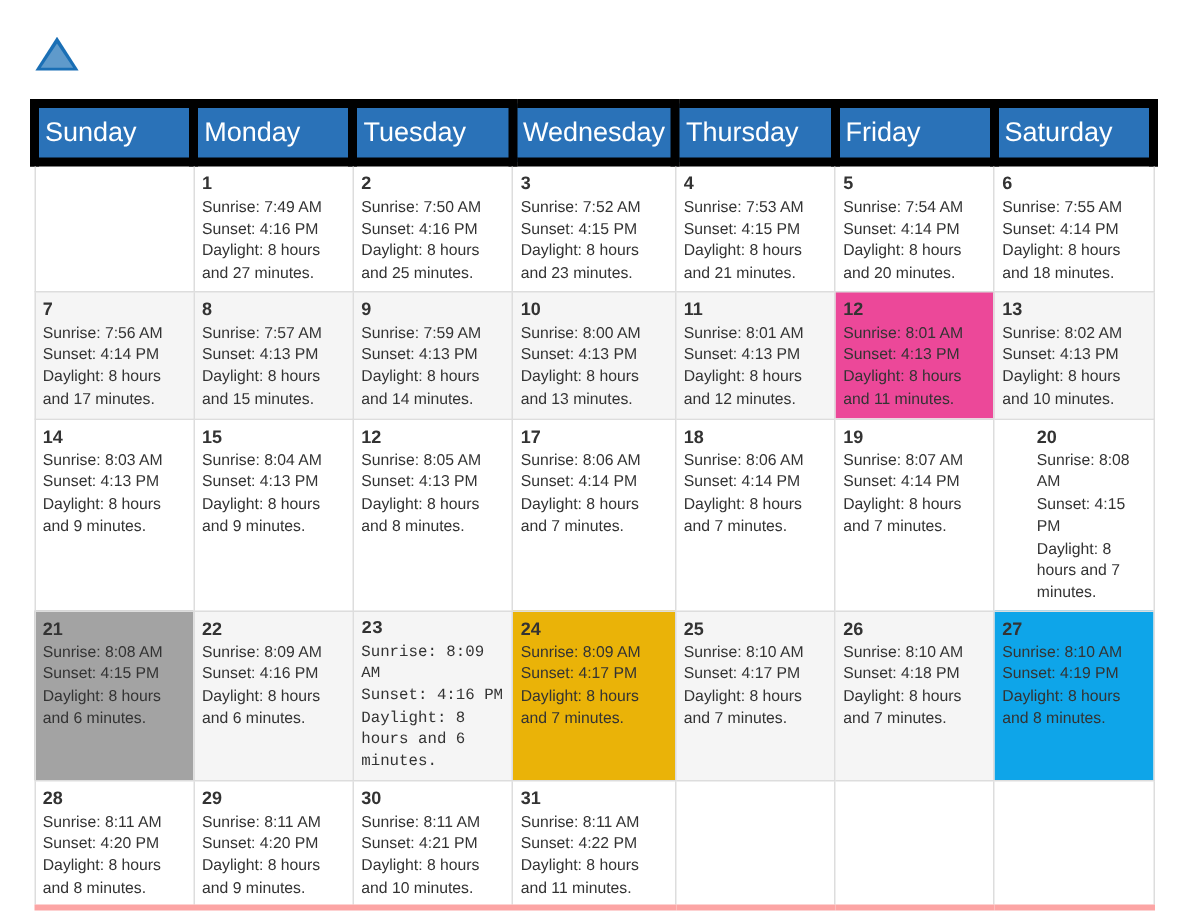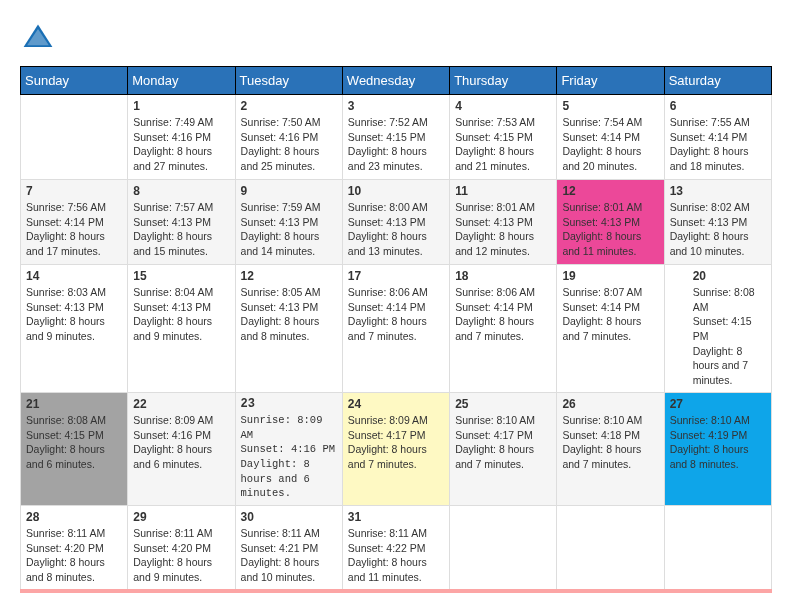--- a/index.html
+++ b/index.html
@@ -55,23 +55,23 @@
     .calendar {
       width: 100%;
       border-collapse: collapse;
       font-size: 11px;
     }
     .calendar th {
       background: #2a72b8;
       color: #fff;
       padding: 6px 4px;
       text-align: left;
-      font-size: 13px;
+      font-size: 18px;
       font-weight: normal;
-      border: 1px solid #000000;
+      border: 6px solid #000000;
       margin-top: 16px;
     }
     .calendar td {
       vertical-align: top;
       padding: 4px 5px;
       border: 1px solid #ddd;
       width: calc(100% / 7);
       min-height: 80px;
       background: #fff;
     }
@@ -223,21 +223,21 @@
           <div class="day-info"><span>Sunrise: 8:08 AM</span><br><span>Sunset: 4:15 PM</span><br><span>Daylight: 8 hours and 6 minutes.</span></div>
         </td>
         <td style="height: 85px; background: rgb(245, 245, 245);">
           <span class="day-number">22</span>
           <div class="day-info"><span>Sunrise: 8:09 AM</span><br><span>Sunset: 4:16 PM</span><br><span>Daylight: 8 hours and 6 minutes.</span></div>
         </td>
         <td style="height: 85px; background: rgb(245, 245, 245); font-family: Liberation Mono, monospace;">
           <span class="day-number">23</span>
           <div class="day-info"><span>Sunrise: 8:09 AM</span><br><span>Sunset: 4:16 PM</span><br><span>Daylight: 8 hours and 6 minutes.</span></div>
         </td>
-        <td style="height: 85px; background: #fef9c3;">
+        <td style="height: 85px; background: #eab308;">
           <span class="day-number">24</span>
           <div class="day-info"><span>Sunrise: 8:09 AM</span><br><span>Sunset: 4:17 PM</span><br><span>Daylight: 8 hours and 7 minutes.</span></div>
         </td>
         <td style="height: 85px; background: rgb(245, 245, 245);">
           <span class="day-number">25</span>
           <div class="day-info"><span>Sunrise: 8:10 AM</span><br><span>Sunset: 4:17 PM</span><br><span>Daylight: 8 hours and 7 minutes.</span></div>
         </td>
         <td style="height: 85px; background: rgb(245, 245, 245);">
           <span class="day-number">26</span>
           <div class="day-info"><span>Sunrise: 8:10 AM</span><br><span>Sunset: 4:18 PM</span><br><span>Daylight: 8 hours and 7 minutes.</span></div>

